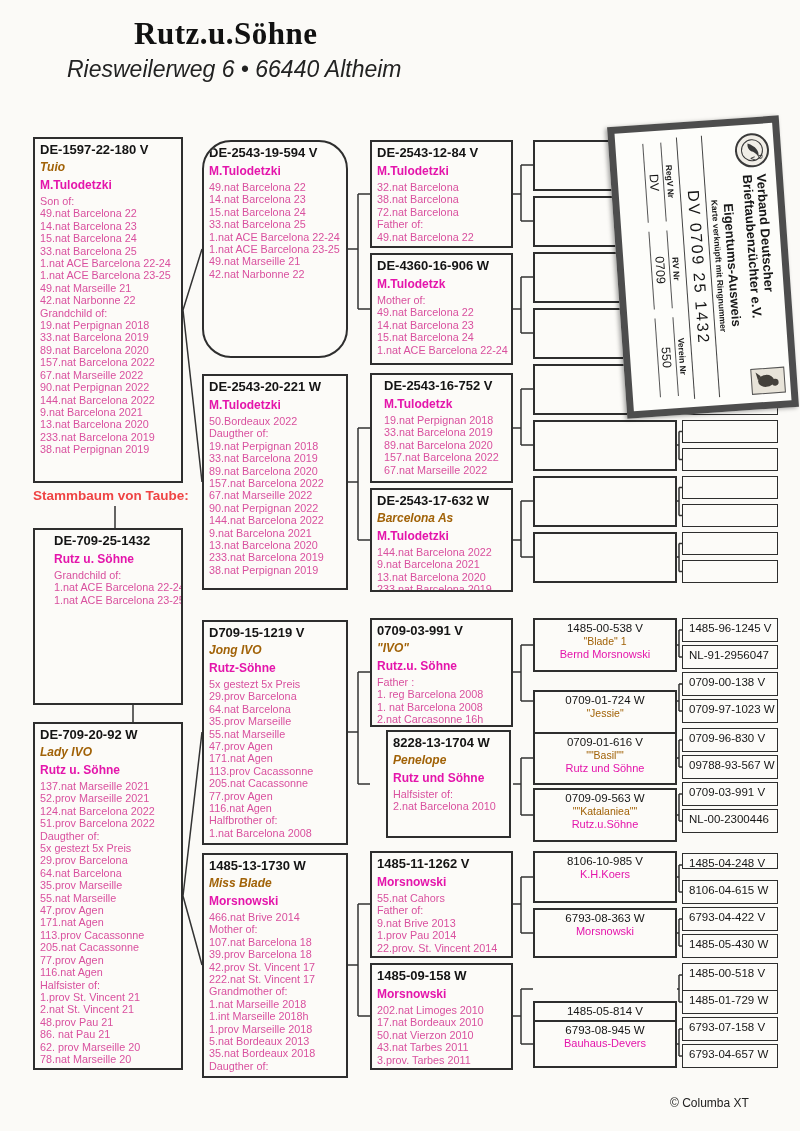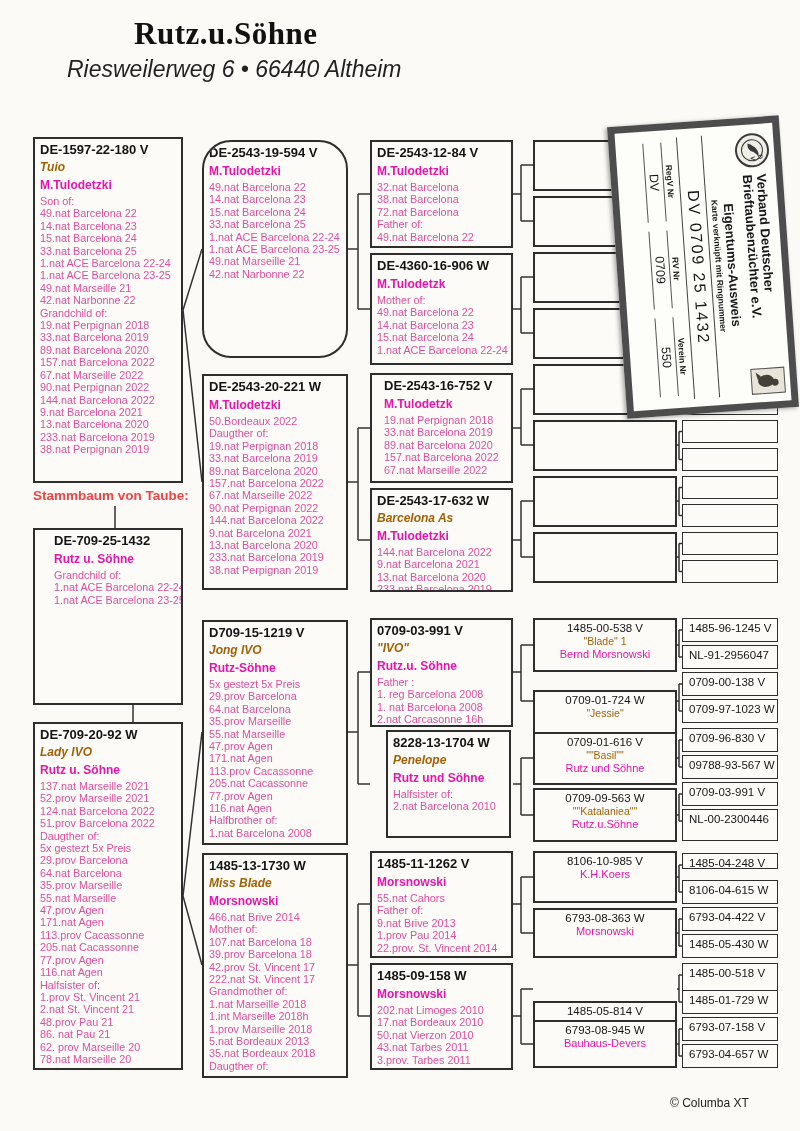--- a/index.html
+++ b/index.html
@@ -319,21 +319,21 @@
       <div class="ebox" style="left: 682px; top: 504px; width: 96px; height: 23px; border-width: 1.5px;"></div>
       <div class="ebox" style="left: 682px; top: 532px; width: 96px; height: 23px; border-width: 1.5px;"></div>
       <div class="ebox" style="left: 682px; top: 560px; width: 96px; height: 23px; border-width: 1.5px;"></div>
       <div class="rbox" style="left: 682px; top: 618px; width: 96px; height: 24px;">1485-96-1245 V</div>
       <div class="rbox" style="left: 682px; top: 645px; width: 96px; height: 24px;">NL-91-2956047</div>
       <div class="rbox" style="left: 682px; top: 672px; width: 96px; height: 24px;">0709-00-138 V</div>
       <div class="rbox" style="left: 682px; top: 699px; width: 96px; height: 24px;">0709-97-1023 W</div>
       <div class="rbox" style="left: 682px; top: 728px; width: 96px; height: 24px;">0709-96-830 V</div>
       <div class="rbox" style="left: 682px; top: 755px; width: 96px; height: 24px;">09788-93-567 W</div>
       <div class="rbox" style="left: 682px; top: 782px; width: 96px; height: 24px;">0709-03-991 V</div>
-      <div class="rbox" style="left: 682px; top: 809px; width: 96px; height: 32px;">NL-00-2300446</div>
+      <div class="rbox" style="left: 682px; top: 809px; width: 96px; height: 24px;">NL-00-2300446</div>
       <div class="rbox" style="left: 682px; top: 853px; width: 96px; height: 16px;">1485-04-248 V</div>
       <div class="rbox" style="left: 682px; top: 880px; width: 96px; height: 24px;">8106-04-615 W</div>
       <div class="rbox" style="left: 682px; top: 907px; width: 96px; height: 24px;">6793-04-422 V</div>
       <div class="rbox" style="left: 682px; top: 934px; width: 96px; height: 24px;">1485-05-430 W</div>
       <div class="rbox" style="left: 682px; top: 963px; width: 96px; height: 35px;">1485-00-518 V</div>
       <div class="rbox" style="left: 682px; top: 990px; width: 96px; height: 24px;">1485-01-729 W</div>
       <div class="rbox" style="left: 682px; top: 1017px; width: 96px; height: 24px;">6793-07-158 V</div>
       <div class="rbox" style="left: 682px; top: 1044px; width: 96px; height: 24px;">6793-04-657 W</div>
     </div>
 

